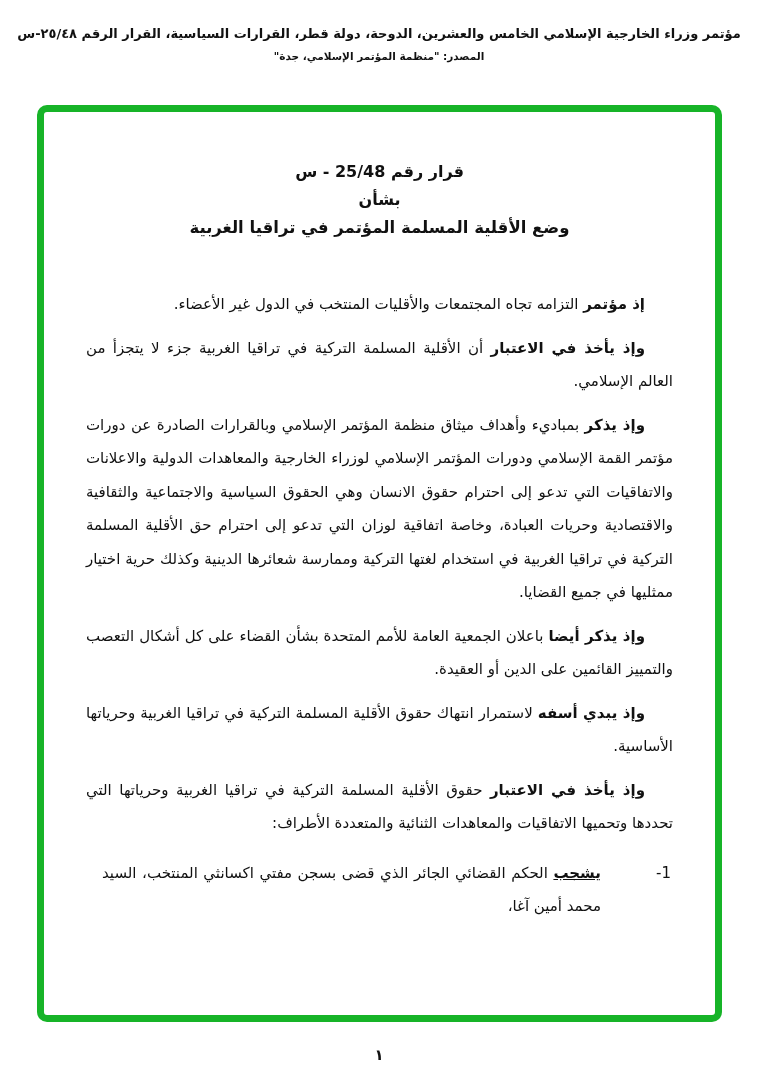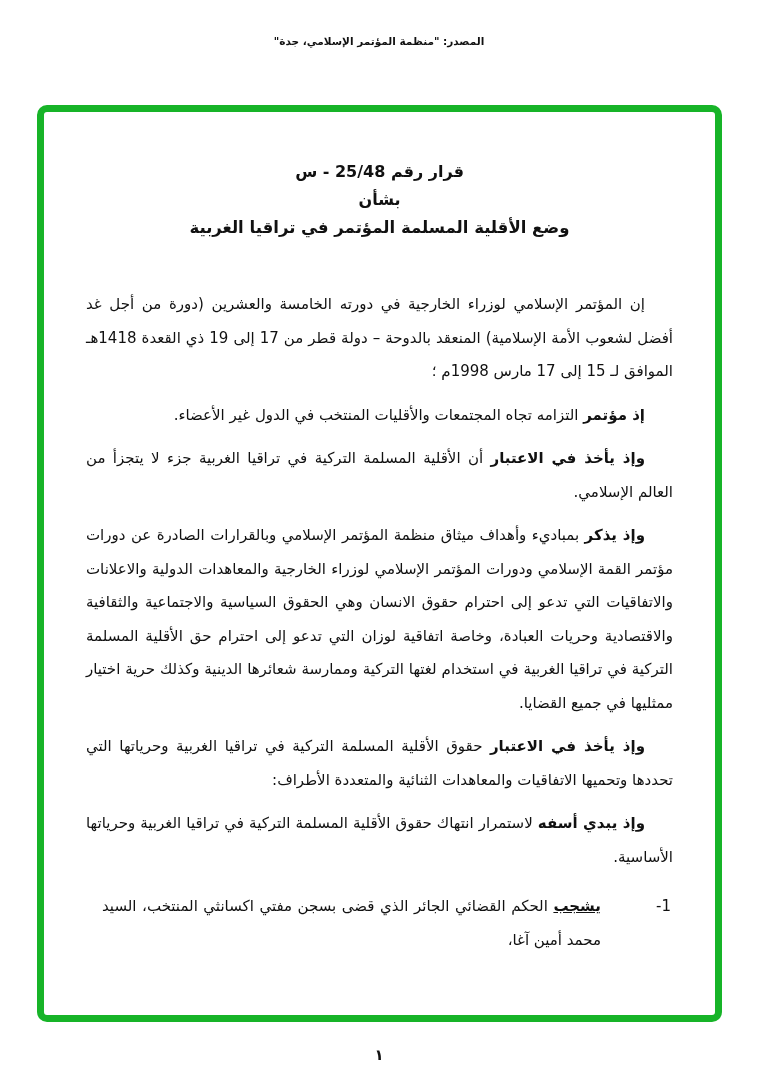--- a/index.html
+++ b/index.html
@@ -64,43 +64,44 @@
   .page-footer {
     position:absolute; bottom:14px; left:0; right:0;
     text-align:center;
     font-size:15px; font-weight:bold;
   }
 </style>
 </head>
 <body>
 
 <header class="doc-header">
+  <div class="h1">مؤتمر وزراء الخارجية الإسلامي الخامس والعشرين، الدوحة، دولة قطر، القرارات السياسية، القرار الرقم ٢٥/٤٨-س</div>
   <div class="h2">المصدر:  "منظمة المؤتمر الإسلامي، جدة"</div>
 </header>
 
 <div class="green-box" style="border-color: rgb(23, 180, 40);">
   <div class="title-block">
     <div class="t1">قرار رقم 25/48 - س</div>
     <div class="t2">بشأن</div>
     <div class="t3">وضع الأقلية المسلمة المؤتمر في تراقيا الغربية</div>
   </div>
 
   <div class="doc-body">
-    <p class="para"><span>إن المؤتمر الإسلامي لوزراء الخارجية في دورته الخامسة والعشرين  (دورة من أجل غد أفضل لشعوب الأمة الإسلامية) المنعقد بالدوحة – دولة قطر من 17 إلى 19 ذي القعدة 1418هـ الموافق لـ 15 إلى 17 مارس 1998م ؛</span></p>
 
     <p class="para"><span class="lead">إذ مؤتمر</span><span> التزامه تجاه المجتمعات والأقليات المنتخب في الدول غير الأعضاء.</span></p>
 
     <p class="para"><span class="lead">وإذ يأخذ في الاعتبار</span><span> أن الأقلية المسلمة التركية في تراقيا الغربية جزء لا يتجزأ من العالم الإسلامي.</span></p>
 
     <p class="para"><span class="lead">وإذ يذكر</span><span> بمباديء وأهداف ميثاق منظمة المؤتمر الإسلامي وبالقرارات الصادرة عن دورات مؤتمر القمة الإسلامي ودورات المؤتمر الإسلامي لوزراء الخارجية والمعاهدات الدولية والاعلانات والاتفاقيات التي تدعو إلى احترام حقوق الانسان وهي الحقوق السياسية والاجتماعية والثقافية والاقتصادية وحريات العبادة، وخاصة اتفاقية لوزان التي تدعو إلى احترام حق الأقلية المسلمة التركية في تراقيا الغربية في استخدام لغتها التركية وممارسة شعائرها الدينية وكذلك حرية اختيار ممثليها في جميع القضايا.</span></p>
 
+    <p class="para"><span class="lead">وإذ يذكر أيضا</span><span> باعلان الجمعية العامة للأمم المتحدة بشأن القضاء على كل أشكال التعصب والتمييز القائمين على الدين أو العقيدة.</span></p>
+
+    <p class="para"><span class="lead">وإذ يبدي أسفه</span><span> لاستمرار انتهاك حقوق الأقلية المسلمة التركية في تراقيا الغربية وحرياتها الأساسية.</span></p>
 
     <p class="para"><span class="lead">وإذ يأخذ في الاعتبار</span><span> حقوق الأقلية المسلمة التركية في تراقيا الغربية وحرياتها التي تحددها وتحميها الاتفاقيات والمعاهدات الثنائية والمتعددة الأطراف:</span></p>
-
-    <p class="para"><span class="lead">وإذ يبدي أسفه</span><span> لاستمرار انتهاك حقوق الأقلية المسلمة التركية في تراقيا الغربية وحرياتها الأساسية.</span></p>
 
     <div class="list-item">
       <span class="num">1-</span>
       <p class="para"><span class="lead u">يشجب</span><span> الحكم القضائي الجائر الذي قضى بسجن مفتي اكسانثي المنتخب، السيد محمد أمين آغا،</span></p>
     </div>
   </div>
 </div>
 
 <footer class="page-footer">
   <span>١</span>

